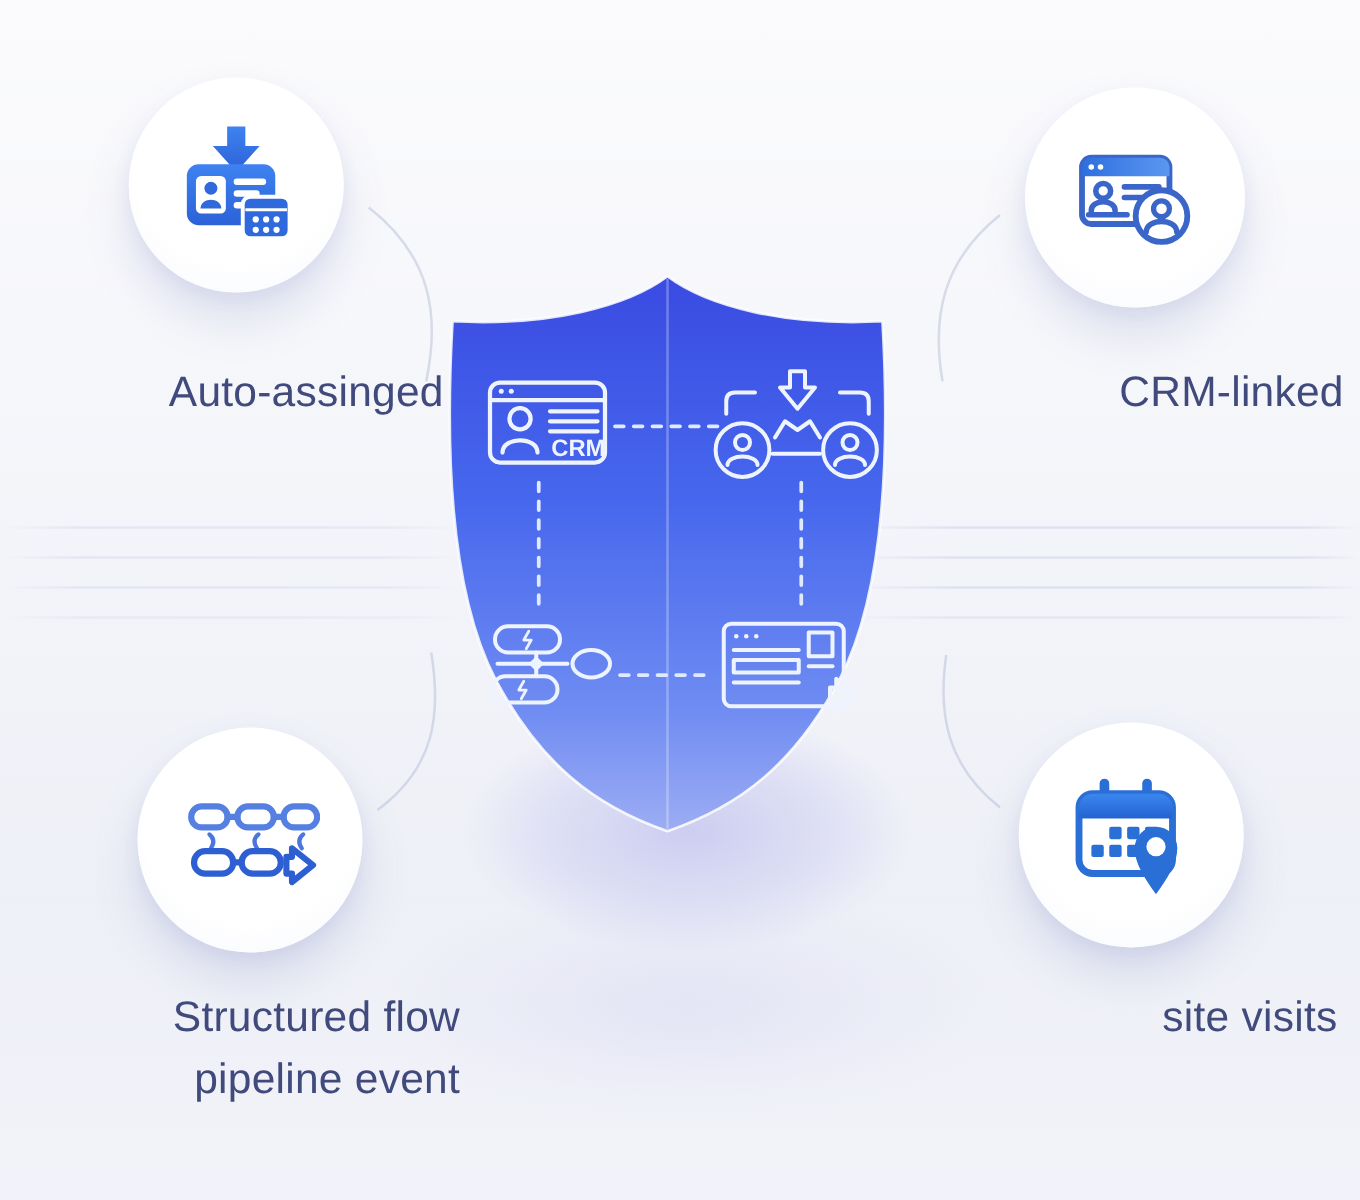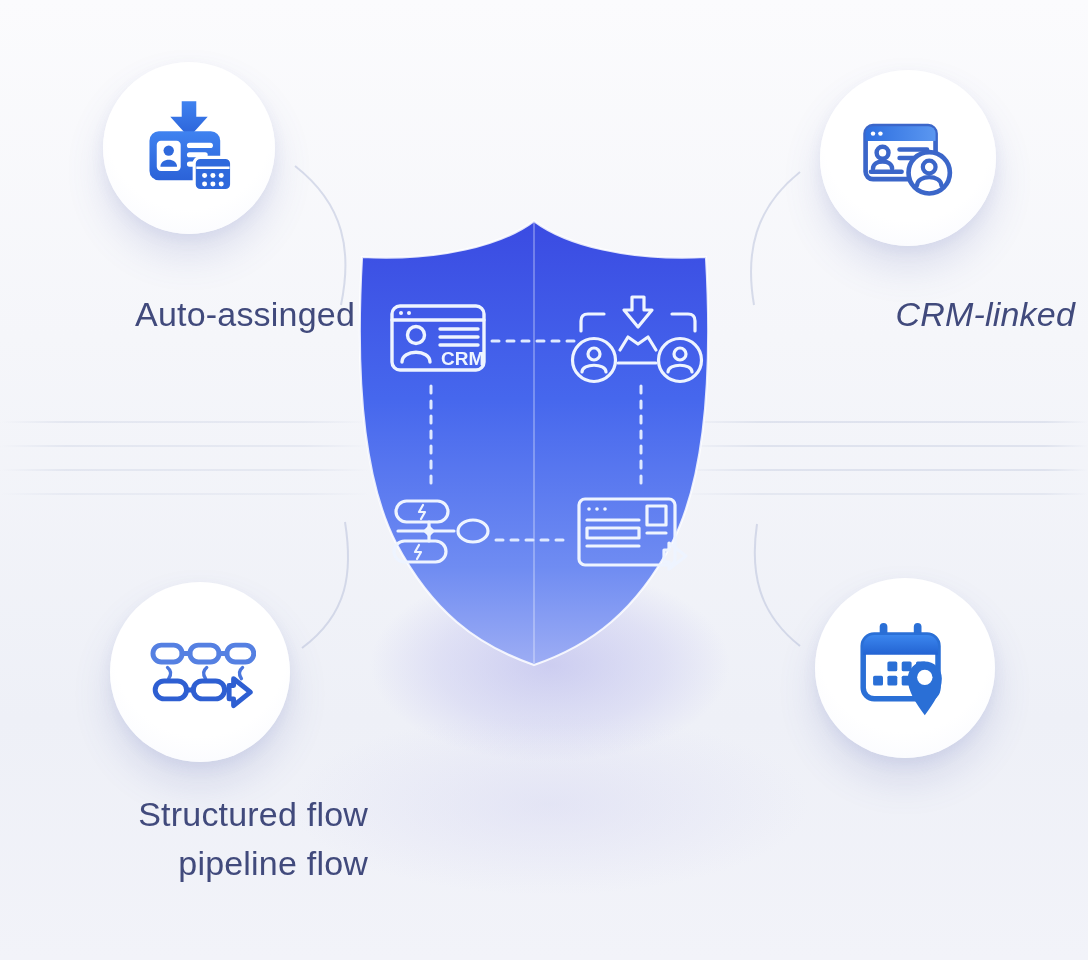--- a/index.html
+++ b/index.html
@@ -186,21 +186,21 @@
           <path d="M42 50 H62"></path>
           <path d="M15 63 H44"></path>
         </g>
         <circle cx="70" cy="64" r="19.5" fill="#ffffff" stroke="#3b66c9" stroke-width="4.4"></circle>
         <g fill="none" stroke="#3b66c9" stroke-width="4" stroke-linecap="round">
           <circle cx="70" cy="58.5" r="6"></circle>
           <path d="M58.5 76 C58.5 65.5 81.5 65.5 81.5 76"></path>
         </g>
       </svg>
     </div>
-    <div class="label" style="left:745px;top:290px;width:330px;font-style:italic;">
+    <div class="label" style="left:745px;top:290px;width:330px;">
       <span>CRM-linked</span>
     </div>
   </div>
 
   <div class="feature">
     <div class="circle" style="left:110px;top:582px;width:180px;height:180px;">
       <svg width="112" height="112" viewBox="0 0 100 100">
         <g fill="none" stroke="#5580e2" stroke-width="4.4" stroke-linecap="round" stroke-linejoin="round">
           <rect x="8" y="26" width="26" height="15" rx="7.5"></rect>
           <rect x="41" y="26" width="26" height="15" rx="7.5"></rect>
@@ -215,21 +215,21 @@
         <g fill="none" stroke="#2e5fd2" stroke-width="4.4" stroke-linecap="round" stroke-linejoin="round">
           <rect x="10" y="58" width="28" height="16" rx="8"></rect>
           <rect x="44" y="58" width="28" height="16" rx="8"></rect>
           <path d="M38 66 H44"></path>
           <path d="M76 62 h4 v-6 l15 12 -15 12 v-6 h-4 z"></path>
         </g>
       </svg>
     </div>
     <div class="label" style="left:38px;top:790px;width:330px;">
       <span>Structured flow</span>
-      <span>pipeline flow</span>
+      <span>pipeline event</span>
     </div>
   </div>
 
   <div class="feature">
     <div class="circle" style="left:815px;top:578px;width:180px;height:180px;">
       <svg width="110" height="110" viewBox="0 0 100 100">
         <defs>
           <linearGradient id="blueC" x1="0" y1="0" x2="0" y2="1">
             <stop offset="0%" stop-color="#3b86ee"></stop>
               <stop offset="100%" stop-color="#2363d2"></stop>
@@ -245,16 +245,17 @@
           <rect x="60" y="44" width="9" height="9" rx="1.5"></rect>
           <rect x="21" y="57" width="9" height="9" rx="1.5"></rect>
           <rect x="34" y="57" width="9" height="9" rx="1.5"></rect>
           <rect x="47" y="57" width="9" height="9" rx="1.5"></rect>
         </g>
         <path d="M68 93 C60 82 52.5 71 52.5 59.5 A15.5 15.5 0 1 1 83.5 59.5 C83.5 71 76 82 68 93 z" fill="#2a6fd6"></path>
         <circle cx="68" cy="58.5" r="7" fill="#ffffff"></circle>
       </svg>
     </div>
     <div class="label" style="left:740px;top:790px;width:330px;">
+      <span>site visits</span>
     </div>
   </div>
 
 </div>
 
 </body></html>

